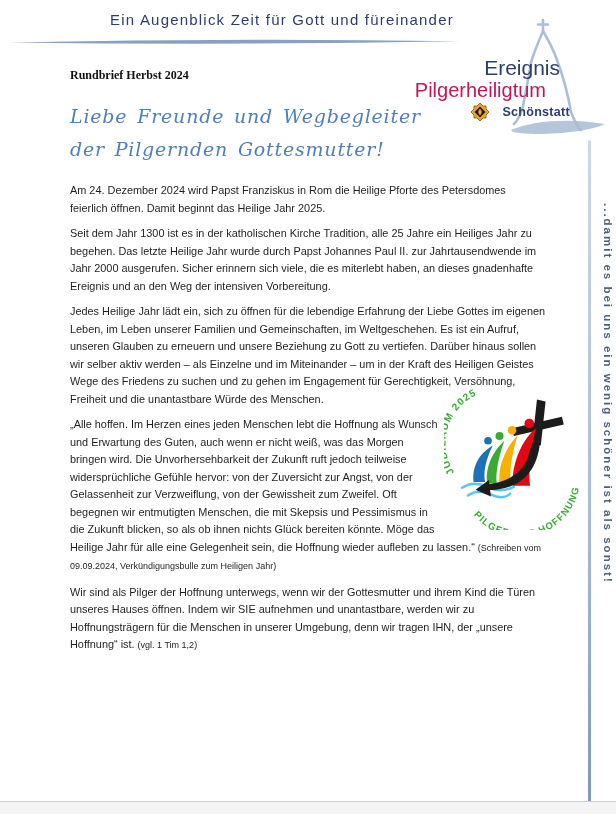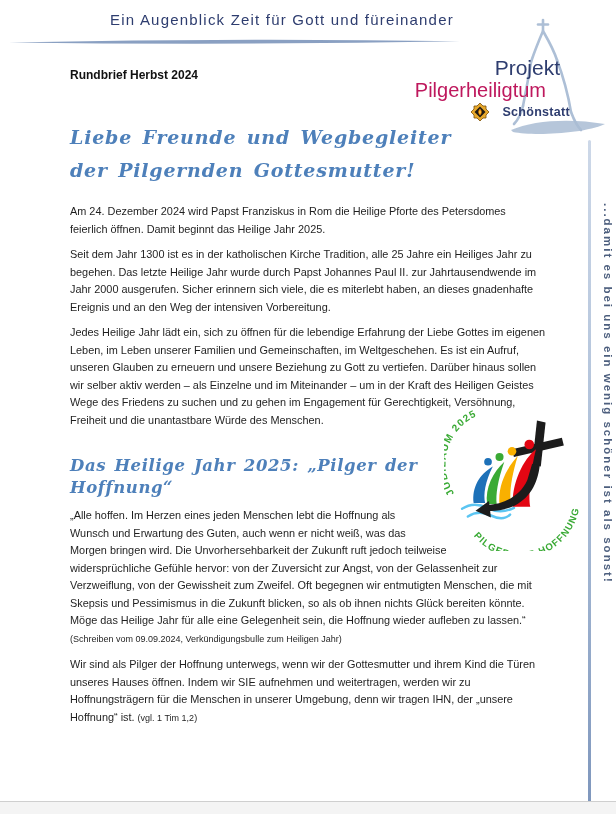--- a/index.html
+++ b/index.html
@@ -30,24 +30,24 @@
   .brand-row{
     position:absolute;right:46px;top:102px;
     display:flex;align-items:center;gap:12px;
   }
   .brand-schoenstatt{
     font-size:12.5px;font-weight:bold;color:#2e3d6f;letter-spacing:.3px;
   }
 
   
   .content{position:absolute;left:70px;top:64px;width:476px;color:#1f1f1f;}
-  .issue{margin:4px 0 0 0;font-size:12px;font-weight:bold;color:#111;}
+  .issue{margin:4px 0 0 0;font-size:12px;font-weight:bold;color:#111;font-family:Liberation Serif, serif;}
   .greeting{
-    margin-top:39px;font-family:"DejaVu Serif",serif;font-style:italic;
-    font-weight:700;font-size:19px;line-height:33px;color:#4e80ba;
+    margin-top:17px;font-family:"DejaVu Serif",serif;font-style:italic;
+    font-weight:400;font-size:19px;line-height:33px;color:#4e80ba;
     letter-spacing:.8px;word-spacing:3px;
   }
   p{margin:8px 0 0 0;font-size:10.9px;line-height:17.5px;}
   .p-first{margin-top:16px;}
   .small{font-size:9px;}
   .heading2{
     margin:26px 0 0 0;font-family:"DejaVu Serif",serif;font-style:italic;
     font-weight:600;font-size:16.5px;line-height:22px;color:#4e80ba;
     letter-spacing:.6px;word-spacing:2px;
   }
@@ -99,21 +99,21 @@
         <path d="M33,6.5 L43,6.5"></path>
       <path d="M26,44 C30,32 35,20 38,13"></path>
       <path d="M38,13 C42,20 48,30 52,42"></path>
       <path d="M26,44 C24,58 21,72 18,88"></path>
       <path d="M52,42 C58,58 63,76 66,94"></path>
       <path d="M18,88 C16,96 13,102 9,106"></path>
       <path d="M66,94 C69,102 72,108 76,112"></path>
     </g>
     <path d="M6,112 C28,102 66,100 100,106 C78,116 28,118 8,114 Z" fill="#a9bcd4" opacity="0.85"></path>
   </svg>
-  <div class="brand-projekt">Projekt</div>
+  <div class="brand-projekt">Ereignis</div>
   <div class="brand-pilger">Pilgerheiligtum</div>
   <div class="brand-row">
     <svg width="20" height="20" viewBox="0 0 20 20">
       <polygon points="10,1 13,4 16,4 16,7 19,10 16,13 16,16 13,16 10,19 7,16 4,16 4,13 1,10 4,7 4,4 7,4" fill="#e8a92c" stroke="#7a4e08" stroke-width="0.8"></polygon>
       <polygon points="10,4.5 15.5,10 10,15.5 4.5,10" fill="#201a12"></polygon>
       <path d="M10,6.5 C12.3,8.8 12.3,11.2 10,13.5 C7.7,11.2 7.7,8.8 10,6.5 Z" fill="#f08c00"></path>
       <path d="M10,8.5 C11.1,9.6 11.1,10.6 10,11.7 C8.9,10.6 8.9,9.6 10,8.5 Z" fill="#ffd34d"></path>
     </svg>
     <span class="brand-schoenstatt">Schönstatt</span>
   </div>
@@ -160,31 +160,30 @@
           <path d="M71,102 C69,78 82,52 95,42 C89,66 87,90 89,102 Z" fill="#e30613"></path>
           <circle cx="88" cy="37" r="5" fill="#e30613"></circle>
         </g>
         <g fill="#1c1c1c">
           <path d="M99,58 C97,78 88,94 70,102 C60,106 50,107 44,106 L45,100 C60,99 78,92 86,74 L91,57 Z"></path>
           <polygon points="46,96 32,106 48,113"></polygon>
         </g>
       </svg>
     </div>
 
-    <h2 class="heading2">Das Heilige Jahr 2025: „Pilger der Hoffnung“</h2>
 
 
     <p class="quote">
       <span>„Alle hoffen. Im Herzen eines jeden Menschen lebt die Hoffnung als Wunsch und Erwartung des Guten, auch wenn er nicht weiß, was das Morgen bringen wird. Die Unvorhersehbarkeit der Zukunft ruft jedoch teilweise widersprüchliche Gefühle hervor: von der Zuversicht zur Angst, von der Gelassenheit zur Verzweiflung, von der Gewissheit zum Zweifel. Oft begegnen wir entmutigten Menschen, die mit Skepsis und Pessimismus in die Zukunft blicken, so als ob ihnen nichts Glück bereiten könnte. Möge das Heilige Jahr für alle eine Gelegenheit sein, die Hoffnung wieder aufleben zu lassen.“</span>
       <span class="small">(Schreiben vom 09.09.2024, Verkündigungsbulle zum Heiligen Jahr)</span>
     </p>
 
 
     <p>
-      <span>Wir sind als Pilger der Hoffnung unterwegs, wenn wir der Gottesmutter und ihrem Kind die Türen unseres Hauses öffnen. Indem wir SIE aufnehmen und weitertragen, werden wir zu Hoffnungsträgern für die Menschen in unserer Umgebung, denn wir tragen IHN, der „unsere Hoffnung“ ist.</span>
+      <span>Wir sind als Pilger der Hoffnung unterwegs, wenn wir der Gottesmutter und ihrem Kind die Türen unseres Hauses öffnen. Indem wir SIE aufnehmen und unantastbare, werden wir zu Hoffnungsträgern für die Menschen in unserer Umgebung, denn wir tragen IHN, der „unsere Hoffnung“ ist.</span>
       <span class="small">(vgl. 1 Tim 1,2)</span>
     </p>
   </div>
 
   <div class="side-line"></div>
   <div class="side-text">...damit es bei uns ein wenig schöner ist als sonst!</div>
 
   <div class="page-edge"></div>
 </div>
 

